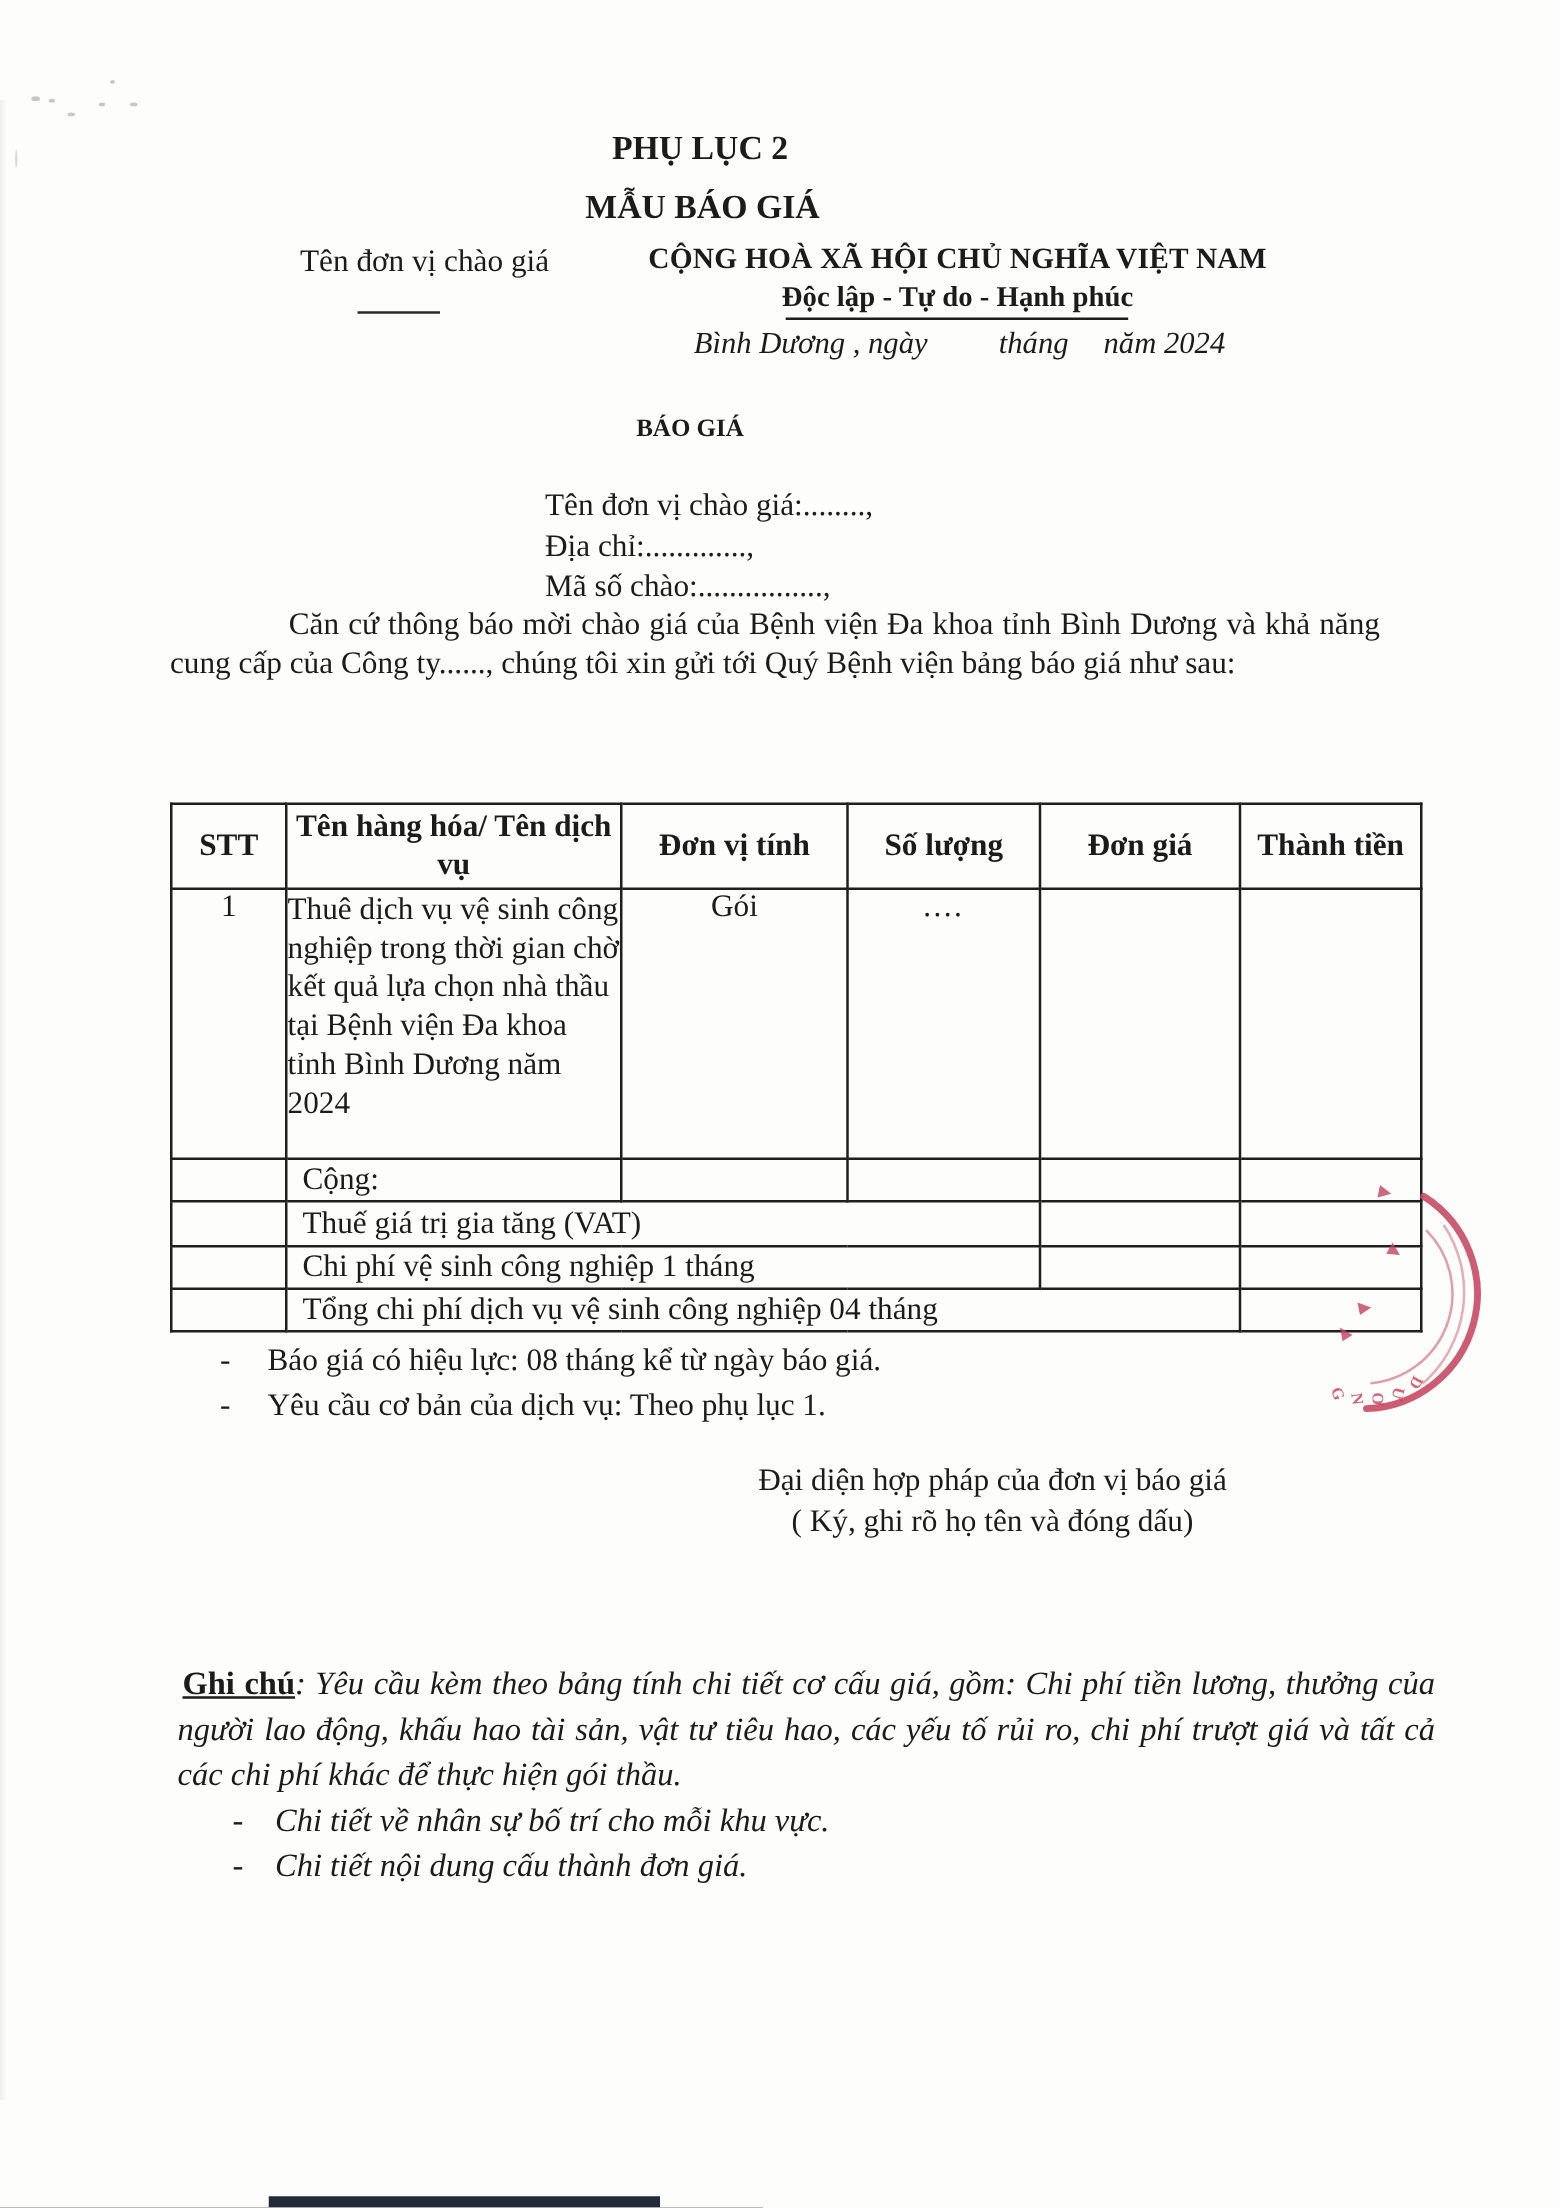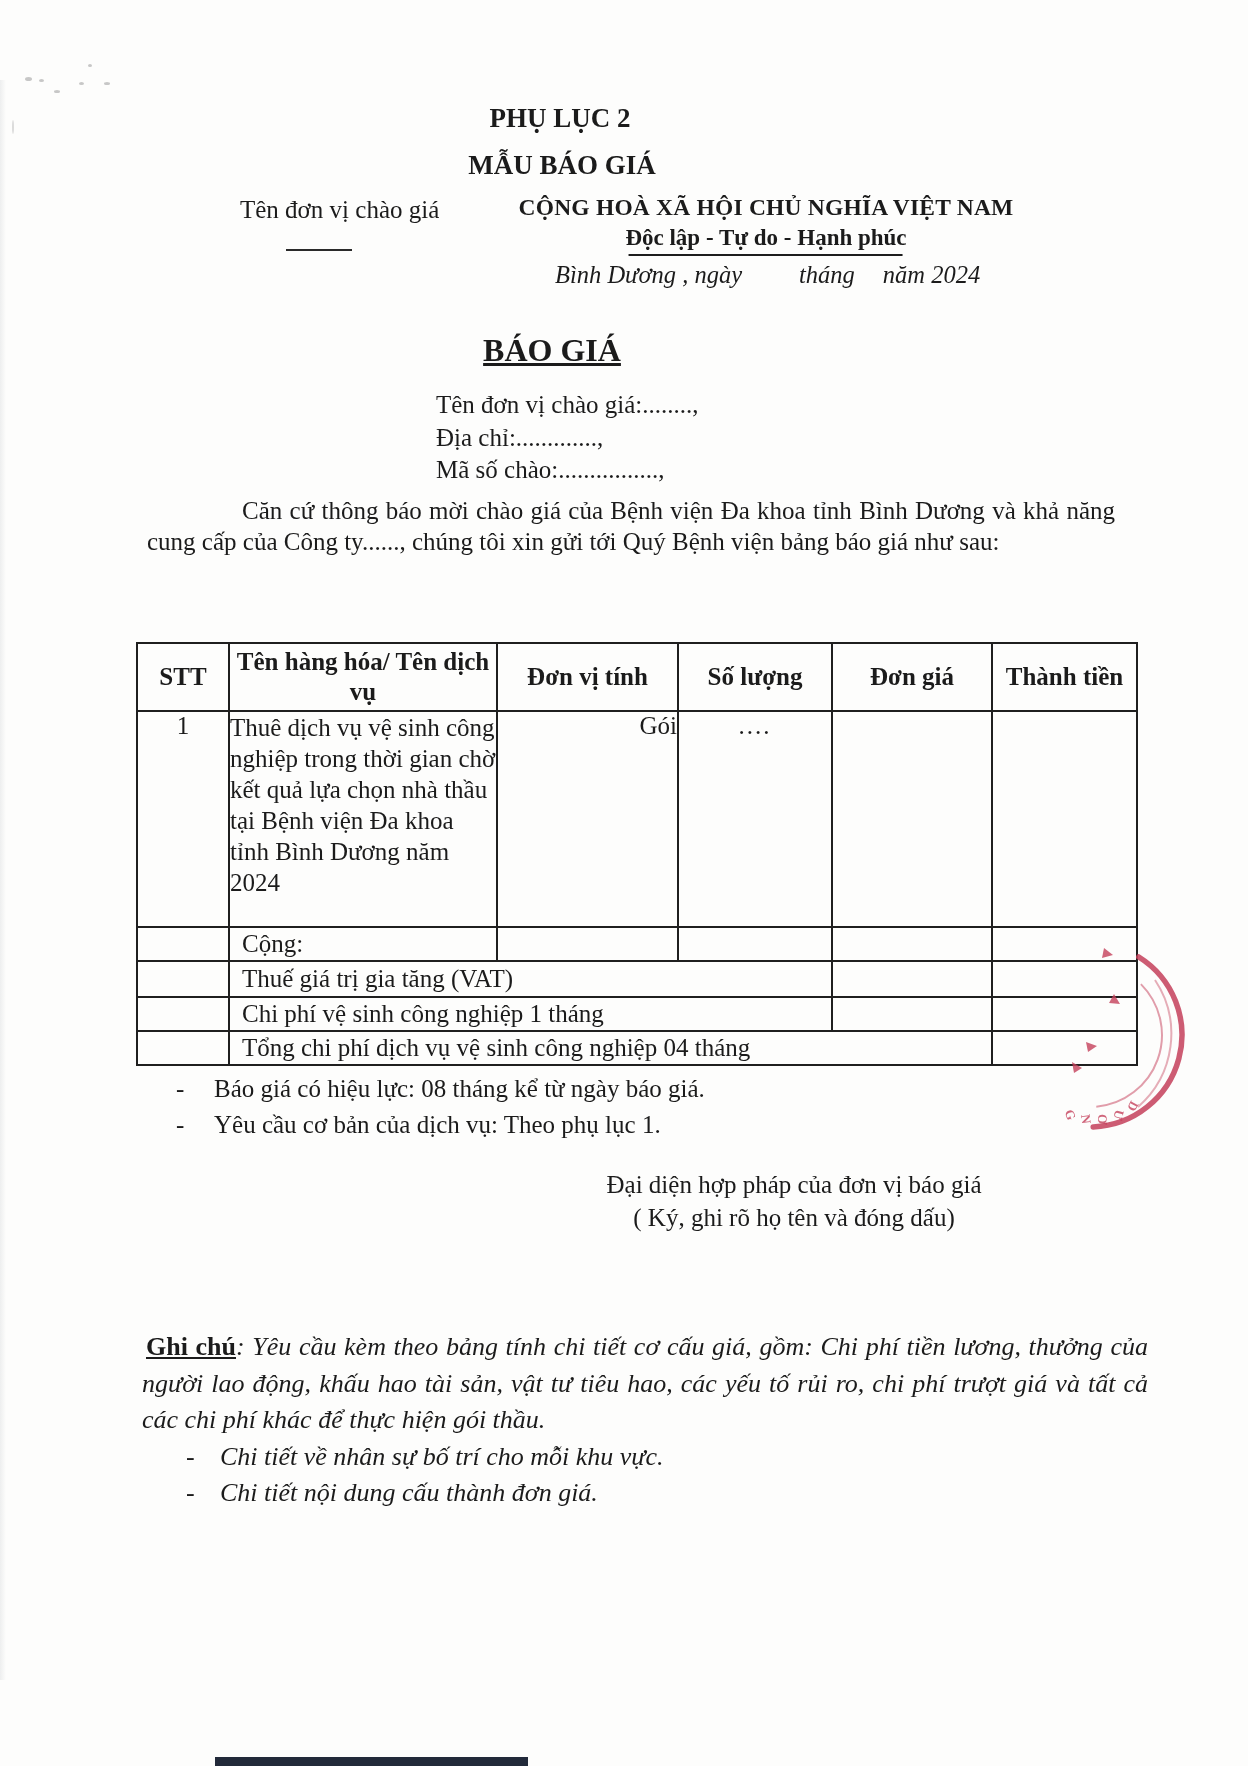--- a/index.html
+++ b/index.html
@@ -24,34 +24,34 @@
   .sender-label{position:absolute;left:240px;top:196px;font-size:25px;white-space:nowrap;}
   .sender-line{position:absolute;left:286px;top:249px;width:66px;height:2px;background:#2a2a2a;}
   .national{position:absolute;left:766px;top:194px;transform:translateX(-50%);text-align:center;white-space:nowrap;}
   .nat1{font-size:23.5px;font-weight:bold;letter-spacing:.2px;}
   .nat2{font-size:23px;font-weight:bold;margin-top:4px;}
   .nat-underline{width:274px;height:2px;background:#1d1d1d;margin:3px auto 0 auto;}
   .dateline{position:absolute;left:555px;top:261px;font-style:italic;font-size:24.5px;white-space:nowrap;}
   .dateline .gap1{display:inline-block;width:57px;}
   .dateline .gap2{display:inline-block;width:28px;}
   .doc-title{position:absolute;left:552px;top:332px;transform:translateX(-50%);
-    font-size:32px;font-weight:bold;white-space:nowrap;text-decoration:underline;}
+    font-size:20px;font-weight:bold;white-space:nowrap;}
   
   .fields{position:absolute;left:436px;top:389px;font-size:25px;line-height:32.5px;}
-  .intro{position:absolute;left:136px;top:485px;width:968px;margin:11px;
+  .intro{position:absolute;left:136px;top:485px;width:968px;margin:0;
     font-size:25px;line-height:30.5px;text-align:justify;text-indent:95px;}
   
   table.quote{position:absolute;left:136px;top:642px;width:1000px;
     border-collapse:collapse;table-layout:fixed;font-size:25px;}
   table.quote td,table.quote th{border:2px solid #1f1f1f;padding:0;overflow:hidden;}
   th.hcell{font-weight:bold;text-align:center;vertical-align:middle;height:66px;line-height:30px;padding:2px 4px;}
   tr.item-row td{vertical-align:top;height:214px;}
   td.c-stt{text-align:center;padding-top:5px;}
   td.c-name{padding:4px 10px 0 12px;line-height:31px;}
-  td.c-unit{text-align:right;padding-top:5px;}
+  td.c-unit{text-align:center;padding-top:5px;}
   td.c-qty{text-align:center;padding-top:8px;letter-spacing:2px;}
   tr.sum-row td{height:32px;vertical-align:middle;}
   tr.sum-row .s-label{padding-left:12px;text-align:left;}
   
   .notes{position:absolute;left:176px;top:1071px;font-size:25px;line-height:35.5px;}
   .notes .marker{display:inline-block;width:38px;}
   
   .signature{position:absolute;left:794px;top:1168px;transform:translateX(-50%);
     text-align:center;font-size:25px;line-height:33px;white-space:nowrap;}
   

